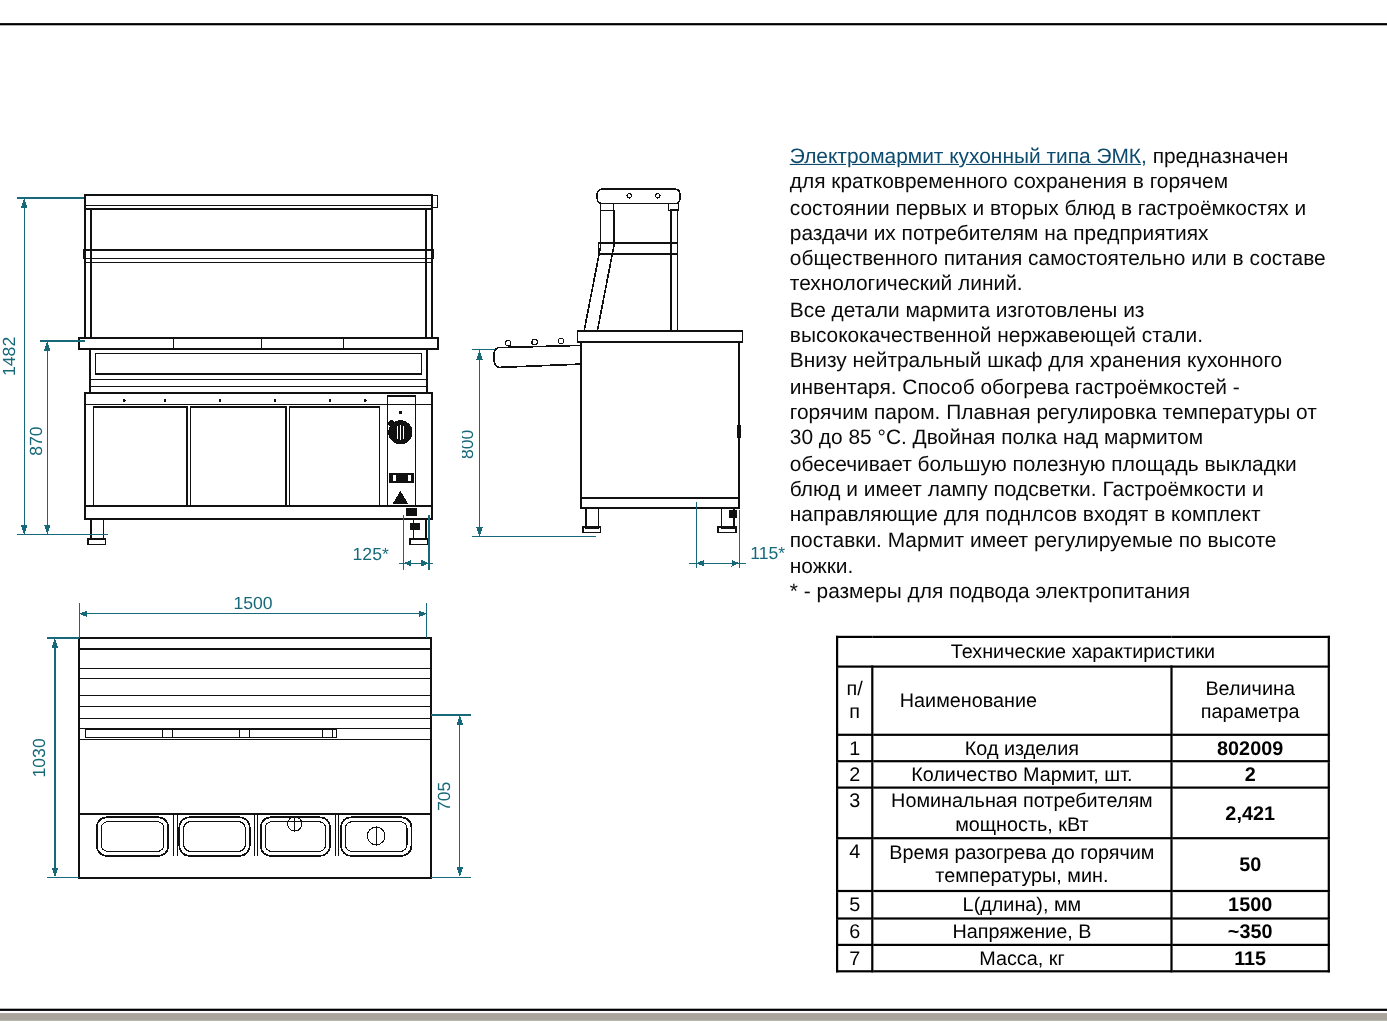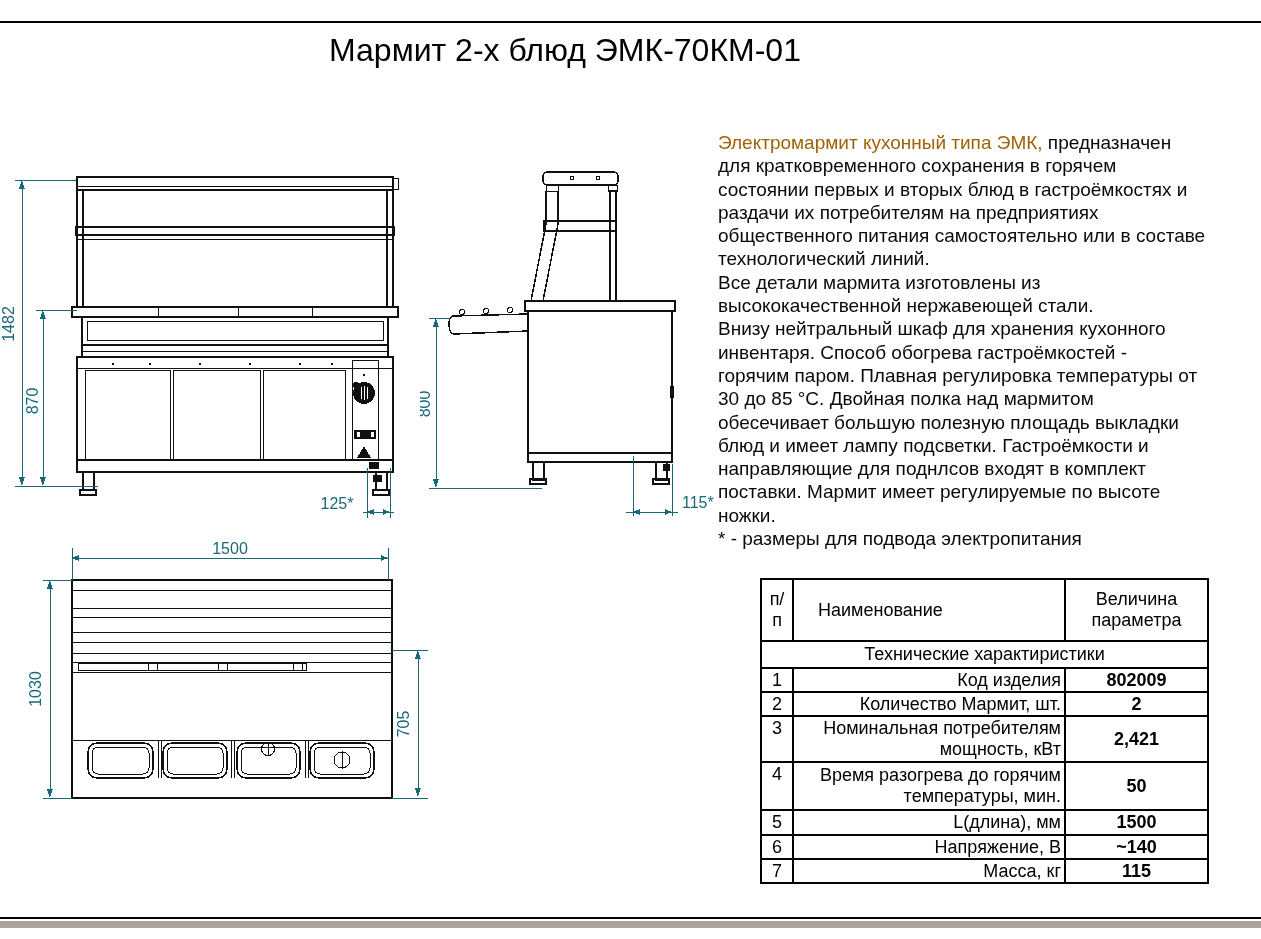--- a/index.html
+++ b/index.html
@@ -14,50 +14,49 @@
   .title{
     position:absolute;left:565px;top:33px;transform:translateX(-50%);
     text-align:center;font-size:32px;line-height:35px;white-space:nowrap;color:#000;
   }
   
   .desc{
     position:absolute;left:718px;top:131px;width:545px;
     font-size:19px;line-height:23.3px;color:#0a0a0a;
   }
   .desc div{white-space:nowrap;}
-  .lead{color:#a16207;}
+  .lead{color:#0c4a6e;text-decoration:underline;}
   
   svg{position:absolute;}
   .blk{stroke:#111;fill:none;stroke-width:1.5;}
   .thn{stroke:#111;fill:none;stroke-width:1;}
   .fil{fill:#111;stroke:none;}
   .dim{stroke:#17697A;fill:none;stroke-width:1;}
   .dar{fill:#17697A;stroke:none;}
   .dimtext{font-family:"Liberation Sans",sans-serif;font-size:16px;fill:#17697A;stroke:none;}
   
   .spec{
     position:absolute;left:760px;top:578px;
     border-collapse:collapse;font-size:18px;color:#000;table-layout:fixed;
   }
   .spec td{border:2px solid #000;padding:0 3px;line-height:21px;}
   .spec .t-title{height:25px;text-align:center;}
   .spec .h{height:60px;text-align:center;}
   .spec .h-name{text-align:left;padding-left:24px;}
   .spec .num{text-align:center;vertical-align:top;padding-top:1px;}
-  .spec .nm{text-align:right;vertical-align:middle;}
+  .spec .nm{text-align:center;vertical-align:middle;}
   .spec .val{text-align:center;vertical-align:middle;font-weight:bold;}
   .r24{height:24px;} .r46{height:46px;} .r48{height:48px;} .r25{height:25px;}
 </style>
 </head>
 <body>
 
 <div class="rule" style="top:21px;height:2px;"></div>
 
 <div class="title">
-  <div>Мармит 2-х блюд ЭМК-70КМ-01</div>
 </div>
 
 <div class="desc">
   <div><span class="lead">Электромармит кухонный типа ЭМК,</span><span> предназначен</span></div>
   <div>для кратковременного сохранения в горячем</div>
   <div>состоянии первых и вторых блюд в гастроёмкостях и</div>
   <div>раздачи их потребителям на предприятиях</div>
   <div>общественного питания самостоятельно или в составе</div>
   <div>технологический линий.</div>
   <div>Все детали мармита изготовлены из</div>
@@ -250,26 +249,26 @@
 </svg>
 
 <table class="spec">
   <colgroup>
       <col style="width:32px">
       <col style="width:272px">
       <col style="width:143px">
     </colgroup>
   <tbody>
       <tr>
+    <td class="t-title" colspan="3">Технические характиристики</td>
+  </tr>
+  <tr>
     <td class="h">п/п</td>
     <td class="h h-name">Наименование</td>
     <td class="h">Величина параметра</td>
-  </tr>
-  <tr>
-    <td class="t-title" colspan="3">Технические характиристики</td>
   </tr>
   <tr class="r24">
     <td class="num">1</td>
     <td class="nm">Код изделия</td>
     <td class="val">802009</td>
   </tr>
   <tr class="r24">
     <td class="num">2</td>
     <td class="nm">Количество Мармит, шт.</td>
     <td class="val">2</td>
@@ -285,21 +284,21 @@
     <td class="val">50</td>
   </tr>
   <tr class="r25">
     <td class="num">5</td>
     <td class="nm">L(длина), мм</td>
     <td class="val">1500</td>
   </tr>
   <tr class="r24">
     <td class="num">6</td>
     <td class="nm">Напряжение, В</td>
-    <td class="val">~140</td>
+    <td class="val">~350</td>
   </tr>
   <tr class="r24">
     <td class="num">7</td>
     <td class="nm">Масса, кг</td>
     <td class="val">115</td>
   </tr>
 </tbody>
   </table>
 
 <div class="rule" style="top:917px;height:2px;"></div>

